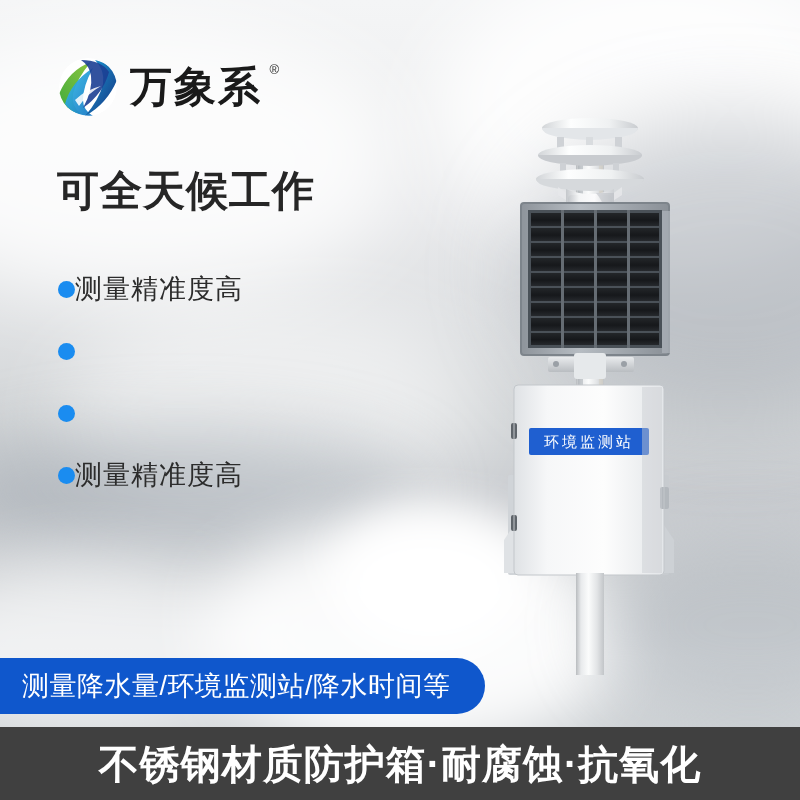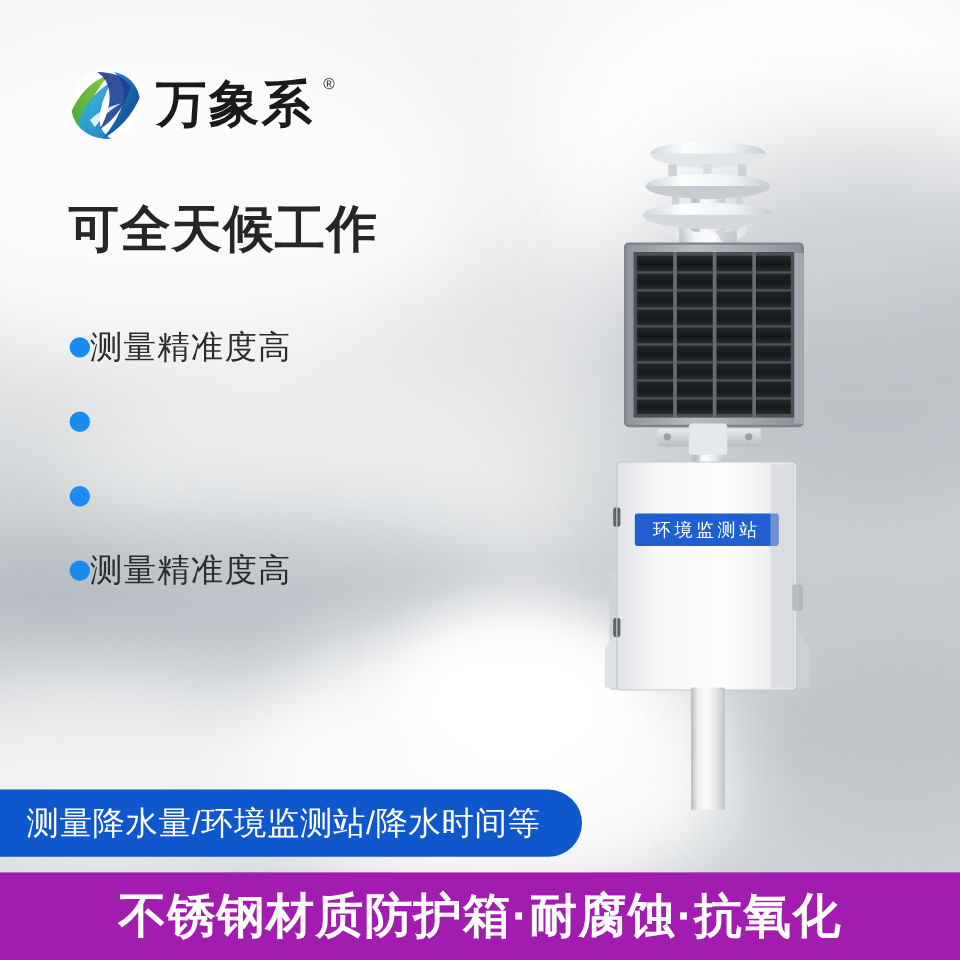--- a/index.html
+++ b/index.html
@@ -169,21 +169,21 @@
     letter-spacing: 0.5px;
     line-height: 1;
     white-space: nowrap;
   }
 
   
   .bottom-bar {
     position: absolute;
     left: 0; right: 0; bottom: 0;
     height: 73px;
-    background: #a21caf;
+    background: #404040;
     display: flex;
     align-items: center;
     justify-content: center;
   }
   .bottom-text {
     font-size: 40px;
     font-weight: bold;
     color: #ffffff;
     letter-spacing: 1px;
     line-height: 1;

